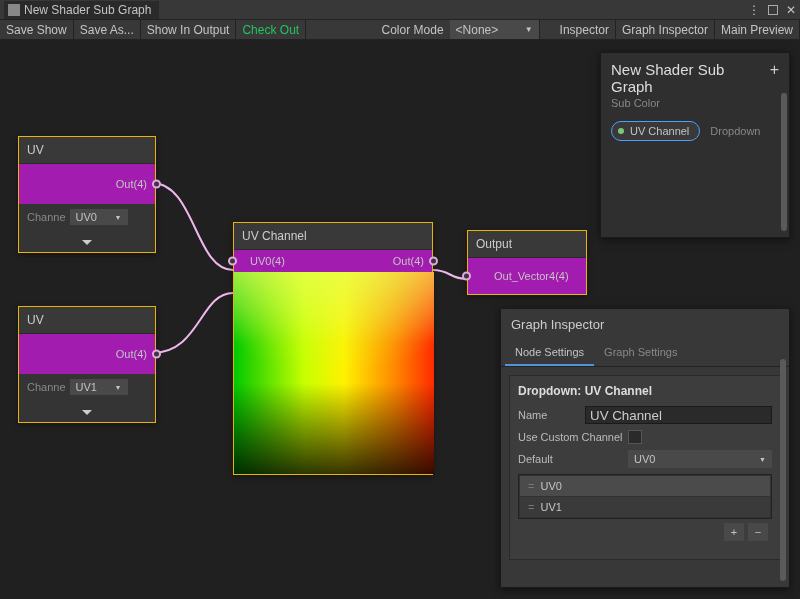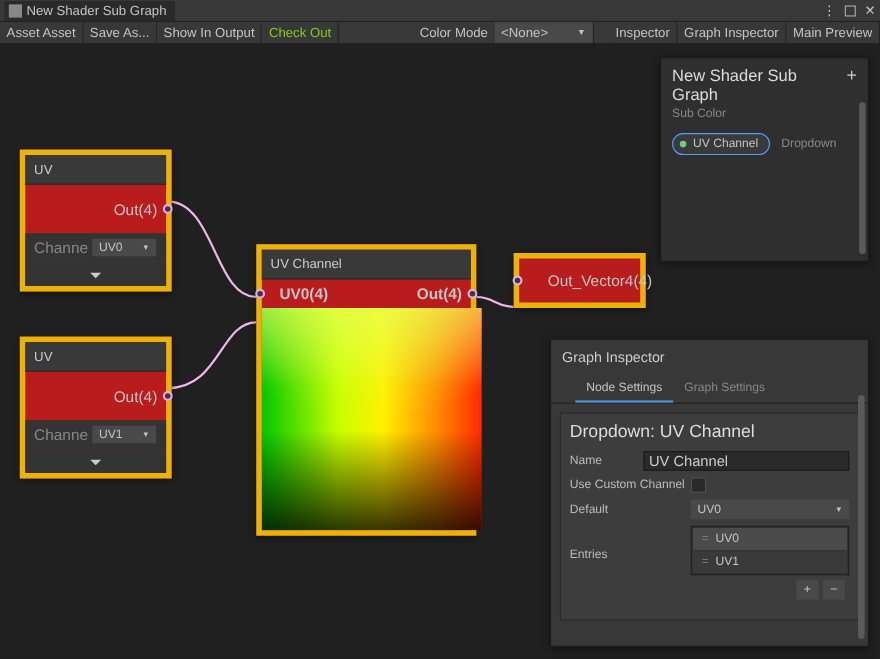--- a/index.html
+++ b/index.html
@@ -7,35 +7,35 @@
   
   .titlebar { height: 20px; background: #383838; display: flex; align-items: center; padding: 0 4px; border-bottom: 1px solid #222; }
   .titlebar .tab { background: #2a2a2a; padding: 2px 8px 2px 4px; display: flex; align-items: center; gap: 4px; height: 18px; }
   .titlebar .tab-icon { width: 12px; height: 12px; background: #888; }
   .titlebar .spacer { flex: 1; }
   .titlebar .win-icons { display: flex; gap: 8px; align-items: center; }
   .titlebar .win-icons span { cursor: default; }
   
   .toolbar { height: 20px; background: #383838; display: flex; align-items: stretch; border-bottom: 1px solid #222; }
   .toolbar .btn { padding: 0 6px; display: flex; align-items: center; border-right: 1px solid #222; background: #383838; cursor: pointer; }
-  .toolbar .btn.disabled { color: #84cc16; }
+  .toolbar .btn.disabled { color: #22c55e; }
   .toolbar .gap { flex: 1; }
   .toolbar .label { padding: 0 6px; display: flex; align-items: center; }
   .toolbar .dropdown { background: #494949; padding: 0 6px; display: flex; align-items: center; width: 90px; justify-content: space-between; border-right: 1px solid #222; }
   .toolbar .dropdown .arrow { font-size: 8px; }
   
   .canvas { position: absolute; left: 0; top: 40px; right: 0; bottom: 0; background: #202020; }
   
-  .node { position: absolute; background: #b91c1c; border: 5px solid #eab308; box-shadow: 0 2px 6px rgba(0,0,0,.4); }
+  .node { position: absolute; background: #a21caf; border: 1px solid #eab308; box-shadow: 0 2px 6px rgba(0,0,0,.4); }
   .node-header { background: #393939; padding: 6px 8px; color: #ccc; font-size: 12px; border-bottom: 1px solid #2a2a2a; }
   .node-row { display: flex; align-items: center; padding: 5px 8px; position: relative; }
   .node-row .port { width: 9px; height: 9px; border-radius: 50%; background: #393939; border: 2px solid #e4a9e4; display: inline-block; }
   .node-row .port-abs-out { position: absolute; right: -6px; top: 50%; transform: translateY(-50%); }
   .node-row .port-abs-in { position: absolute; left: -6px; top: 50%; transform: translateY(-50%); }
-  .node-row .lbl { font-size: 14px; color: #c4c4c4; }
+  .node-row .lbl { font-size: 11px; color: #c4c4c4; }
   .node-row .lbl.muted { color: #888; }
   .node-dd { background: #494949; padding: 2px 6px; display: flex; align-items: center; gap: 4px; margin-left: 4px; width: 58px; justify-content: space-between; font-size: 11px; }
   .node-dd .arrow { font-size: 7px; }
   .node-expand { text-align: center; padding: 4px; background: #343434; cursor: pointer; }
 
   svg.wires { position: absolute; left: 0; top: 0; pointer-events: none; }
   svg.wires path { stroke: #f0b7ee; stroke-width: 2; fill: none; }
   
   .blackboard { position: absolute; background: #2f2f2f; border: 1px solid #1a1a1a; box-shadow: 0 2px 8px rgba(0,0,0,.5); }
   .blackboard-head { padding: 8px 10px 4px; display: flex; justify-content: space-between; align-items: flex-start; }
@@ -43,26 +43,26 @@
   .blackboard-sub { font-size: 11px; color: #888; margin-top: 2px; }
   .blackboard-add { font-size: 16px; color: #ccc; cursor: pointer; }
   .pill-row { display: flex; align-items: center; gap: 10px; padding: 8px 10px; }
   .pill { background: #393939; border: 1px solid #4da0ff; border-radius: 12px; padding: 3px 10px 3px 6px; display: flex; align-items: center; gap: 6px; font-size: 11px; }
   .pill .dot { width: 6px; height: 6px; background: #7ac97a; border-radius: 50%; }
   .pill-type { color: #888; font-size: 11px; }
   .bb-scroll { position: absolute; right: 2px; top: 40px; bottom: 6px; width: 6px; background: #5a5a5a; border-radius: 3px; }
   
   .inspector { position: absolute; background: #383838; border: 1px solid #1a1a1a; box-shadow: 0 2px 8px rgba(0,0,0,.5); display: flex; flex-direction: column; }
   .inspector-head { padding: 8px 10px; font-size: 13px; color: #ccc; }
-  .inspector-tabs { display: flex; border-bottom: 1px solid #222; padding: 0 22px; }
+  .inspector-tabs { display: flex; border-bottom: 1px solid #222; padding: 0 4px; }
   .inspector-tab { padding: 6px 10px; font-size: 11px; color: #888; cursor: pointer; }
   .inspector-tab.active { color: #c4c4c4; border-bottom: 2px solid #4e95d9; }
   .inspector-body { padding: 8px; flex: 1; position: relative; }
   .inspector-section { background: #3d3d3d; border: 1px solid #2a2a2a; padding: 8px; }
-  .section-title { font-weight: normal; font-size: 16px; color: #ddd; margin-bottom: 8px; }
+  .section-title { font-weight: bold; font-size: 12px; color: #ddd; margin-bottom: 8px; }
   .field-row { display: flex; align-items: center; margin-bottom: 6px; font-size: 11px; }
   .field-row .flabel { width: 110px; color: #bbb; }
   .field-row .finput { background: #2a2a2a; border: 1px solid #1a1a1a; padding: 2px 4px; color: #ccc; flex: 1; height: 18px; }
   .field-row .fcheck { width: 14px; height: 14px; background: #2a2a2a; border: 1px solid #555; }
   .field-row .fdd { background: #494949; padding: 2px 6px; display: flex; justify-content: space-between; align-items: center; flex: 1; height: 18px; }
   .entries-box { background: #323232; border: 1px solid #222; margin-left: 110px; flex: 1; }
   .entries-head { padding: 4px 8px; font-size: 10px; color: #999; text-align: center; }
   .entry-item { padding: 4px 8px; font-size: 11px; display: flex; align-items: center; gap: 6px; background: #3a3a3a; margin: 1px; }
   .entry-item .drag { color: #777; }
   .entry-item.sel { background: #4b4b4b; }
@@ -82,21 +82,21 @@
   </div>
   <div class="spacer"></div>
   <div class="win-icons">
     <span>⋮</span>
     <span style="width:10px;height:10px;border:1px solid #aaa;display:inline-block"></span>
     <span>✕</span>
   </div>
 </div>
 
 <div class="toolbar">
-  <div class="btn">Asset Asset</div>
+  <div class="btn">Save Show</div>
   <div class="btn">Save As...</div>
   <div class="btn">Show In Output</div>
   <div class="btn disabled">Check Out</div>
   <div class="gap"></div>
   <div class="label">Color Mode</div>
   <div class="dropdown">
     <span>&lt;None&gt;</span>
     <span class="arrow">▼</span>
   </div>
   <div style="width:14px"></div>
@@ -140,36 +140,37 @@
       <div class="node-dd">
         <span>UV1</span>
         <span class="arrow">▼</span>
       </div>
     </div>
     <div class="node-expand"><span class="chevron-down"></span></div>
   </div>
 
   <div class="node" style="left:233px; top:182px; width:200px;">
     <div class="node-header">UV Channel</div>
-    <div style="position:relative;font-weight:bold;">
+    <div style="position:relative;">
       <div class="node-row">
         <span class="port port-abs-in"></span>
         <span class="lbl" style="margin-left:8px">UV0(4)</span>
         <span class="lbl" style="margin-left:auto">Out(4)</span>
         <span class="port port-abs-out"></span>
       </div>
     </div>
     <div style="width:200px;height:202px;position:relative;overflow:hidden;">
       <div style="position:absolute;inset:0;background:linear-gradient(90deg,#00c800 0%,#c6ff00 35%,#fff200 55%,#ff8a00 80%,#ff2a00 100%);"></div>
       <div style="position:absolute;inset:0;background:linear-gradient(180deg,rgba(255,255,120,0.55) 0%,rgba(255,255,0,0) 35%,rgba(0,0,0,0) 55%,rgba(0,0,0,0.78) 100%);"></div>
       <div style="position:absolute;inset:0;background:radial-gradient(ellipse 140% 90% at 50% 0%, rgba(220,255,60,0.55), transparent 55%);"></div>
     </div>
   </div>
 
   <div class="node" style="left:467px; top:190px; width:120px;">
+    <div class="node-header">Output</div>
     <div class="node-row" style="padding-top:12px;padding-bottom:12px;">
       <span class="port port-abs-in"></span>
       <span class="lbl" style="margin-left:18px">Out_Vector4(4)</span>
     </div>
   </div>
 
   <div class="blackboard" style="right:10px; top:12px; width:190px; height:186px;">
     <div class="blackboard-head">
       <div>
         <div class="blackboard-title">New Shader Sub Graph</div>
@@ -205,21 +206,20 @@
           <div class="fcheck"></div>
         </div>
         <div class="field-row">
           <div class="flabel">Default</div>
           <div class="fdd">
             <span>UV0</span>
             <span style="font-size:7px">▼</span>
           </div>
         </div>
         <div class="field-row" style="align-items:flex-start;">
-          <div class="flabel" style="padding-top:20px">Entries</div>
           <div style="flex:1">
             <div class="entries-box" style="margin-left:0">
               <div class="entry-item sel">
                 <span class="drag">=</span>
                 <span>UV0</span>
               </div>
               <div class="entry-item">
                 <span class="drag">=</span>
                 <span>UV1</span>
               </div>

